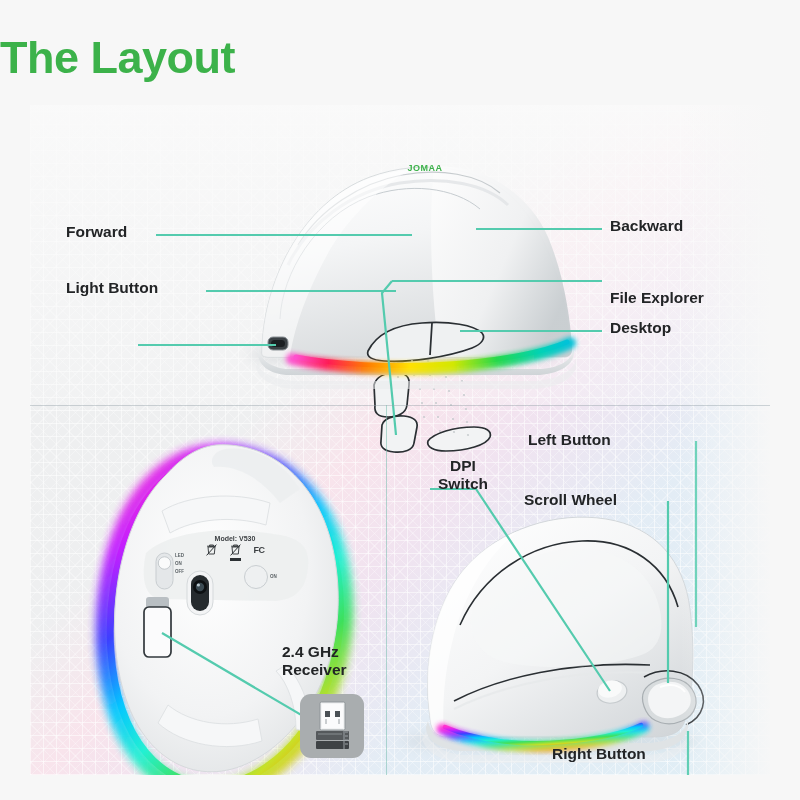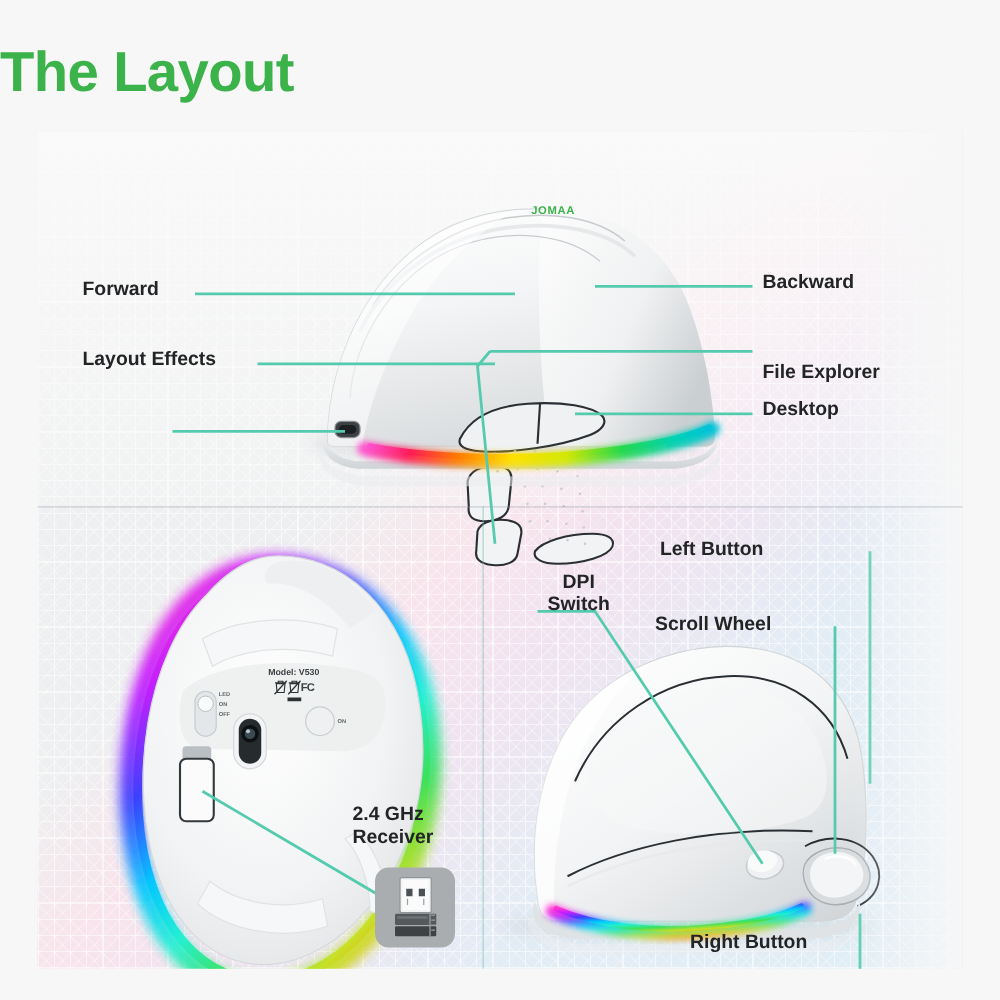--- a/index.html
+++ b/index.html
@@ -365,35 +365,35 @@
 
       <line x1="658" y1="626" x2="658" y2="712"></line>
     </g>
   </svg>
 
   <div id="right-fade"></div>
   <div class="divider-h"></div>
   <div class="divider-v"></div>
 
   <div class="label" style="left:36px; top:118px;">Forward</div>
-  <div class="label" style="left:36px; top:174px;">Layout Effects</div>
+  <div class="label" style="left:36px; top:174px;">Light Button</div>
 
   <div class="label right" style="left:580px; top:112px;">Backward</div>
   <div class="label right" style="left:580px; top:164px;margin-top:20px;">File Explorer</div>
   <div class="label right" style="left:580px; top:214px;">Desktop</div>
 
   <div class="label ctr" style="left:398px; top:352px; width:70px;">DPI
 Switch</div>
   <div class="label" style="left:498px; top:326px;">Left Button</div>
   <div class="label" style="left:494px; top:386px;">Scroll Wheel</div>
   <div class="label" style="left:522px; top:640px;">Right Button</div>
 
   <div style="position:absolute; left:150px; top:430px; width:110px; text-align:center;">
     <div class="tiny" style="font-size:7px;">Model: V530</div>
-    <div style="margin-top:2px; display:flex; justify-content:center; align-items:center; gap:0;">
+    <div style="margin-top:2px; display:flex; justify-content:center; align-items:center; gap:13px;">
       <svg width="11" height="12" viewBox="0 0 11 12">
         <path d="M2,3 h7 l-0.7,7 h-5.6 Z M1,2.2 h9 M3.6,1 h3.8 v1.2 h-3.8 Z" fill="none" stroke="#2c3134" stroke-width="0.9"></path>
         <line x1="0.6" y1="11.4" x2="10.4" y2="0.6" stroke="#2c3134" stroke-width="1"></line>
       </svg>
       <svg width="11" height="12" viewBox="0 0 11 12">
         <path d="M2,3 h7 l-0.7,7 h-5.6 Z M1,2.2 h9 M3.6,1 h3.8 v1.2 h-3.8 Z" fill="none" stroke="#2c3134" stroke-width="0.9"></path>
         <line x1="0.6" y1="11.4" x2="10.4" y2="0.6" stroke="#2c3134" stroke-width="1"></line>
       </svg>
       <span class="tiny" style="font-size:9px; letter-spacing:-0.5px;">FC</span>
     </div>
@@ -417,18 +417,18 @@
       <rect x="25" y="17" width="5" height="6" fill="#4a5055"></rect>
       <rect x="35" y="17" width="5" height="6" fill="#4a5055"></rect>
       <path d="M26,25 v5 M39,25 v5" stroke="#9aa0a4" stroke-width="1"></path>
       <rect x="16" y="37" width="33" height="9" rx="1" fill="#55595c"></rect>
       <rect x="16" y="47" width="33" height="8" rx="1" fill="#3e4245"></rect>
       <path d="M44,37 v18 M48,38 h-3 M48,42 h-3 M48,46 h-3 M48,50 h-3" stroke="#9aa0a4" stroke-width="1"></path>
       <rect x="18" y="39" width="24" height="2" fill="#6e7376"></rect>
     </svg>
   </div>
 
-  <div style="position:absolute; left:360px; top:58px; width:70px; text-align:right;
+  <div style="position:absolute; left:360px; top:58px; width:70px; text-align:center;
               font-size:9px; font-weight:bold; letter-spacing:0.5px;">
     <span style="color:#3cb24a;">JOMAA</span>
   </div>
 
 </div>
 
 </body></html>

